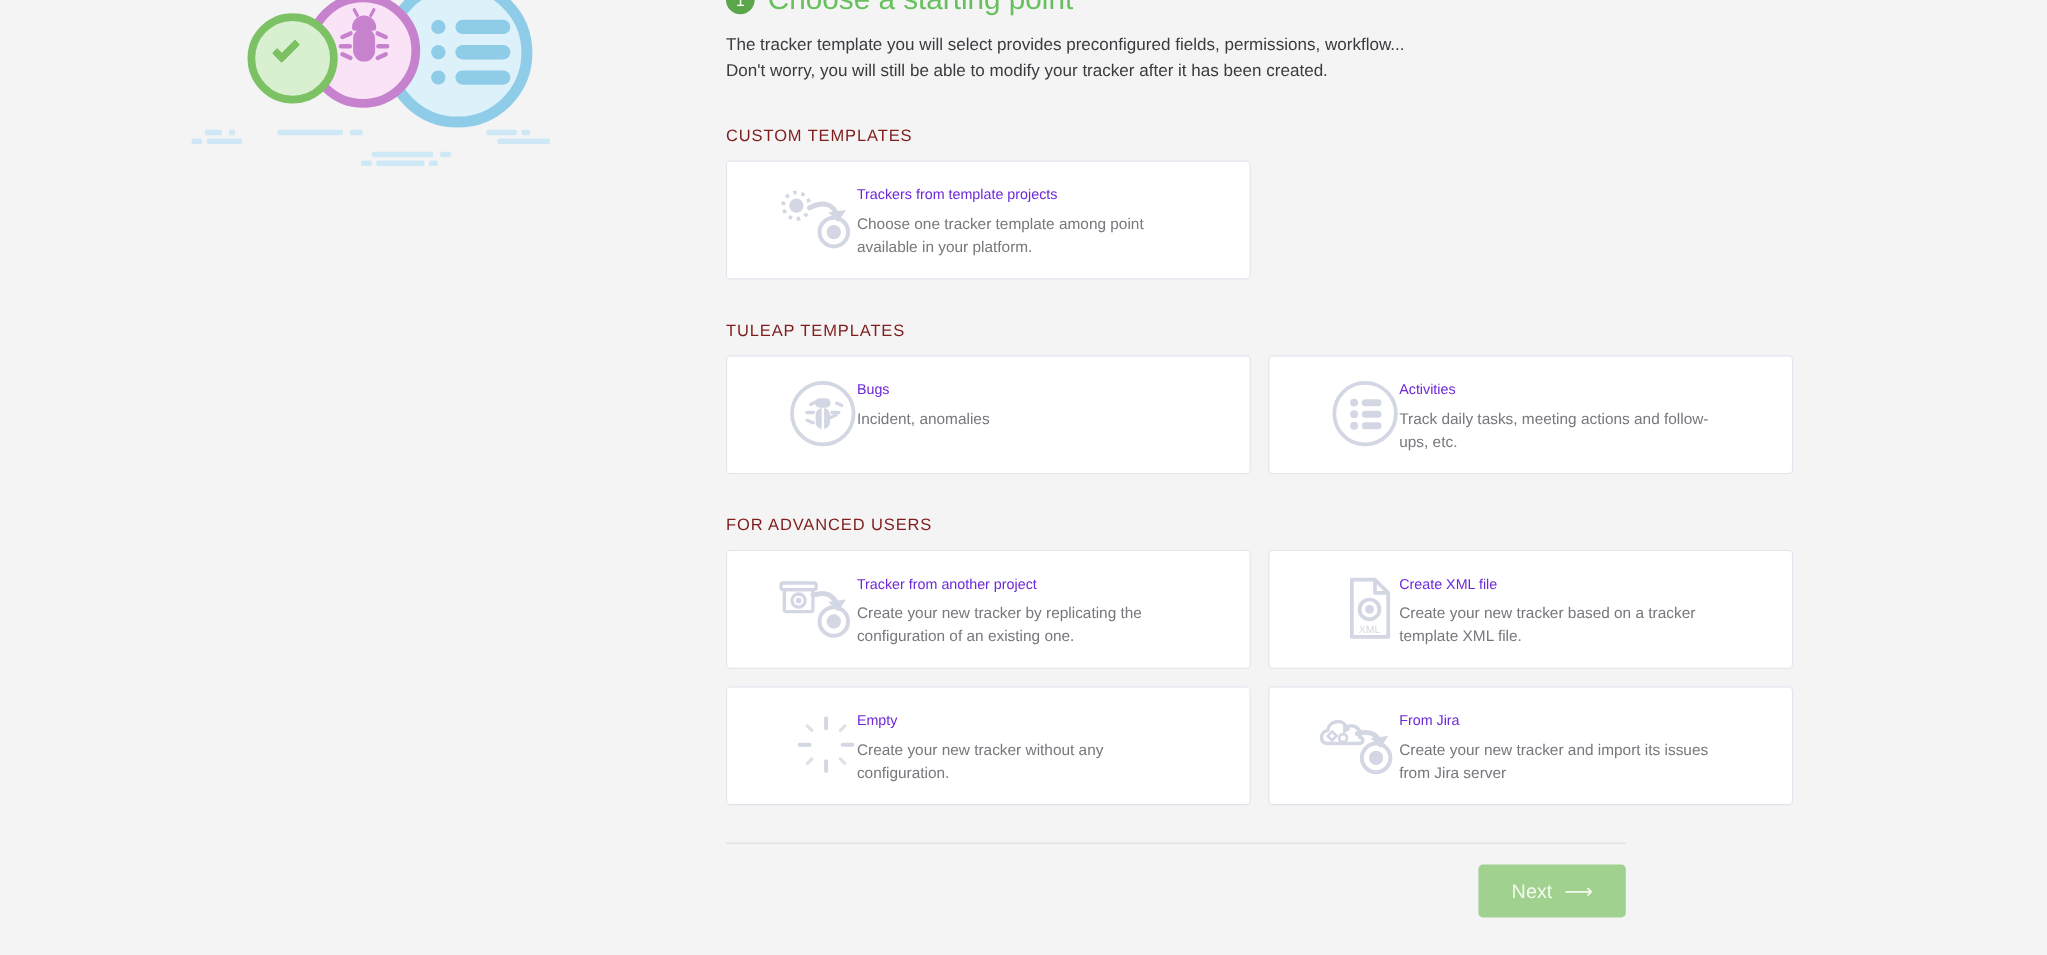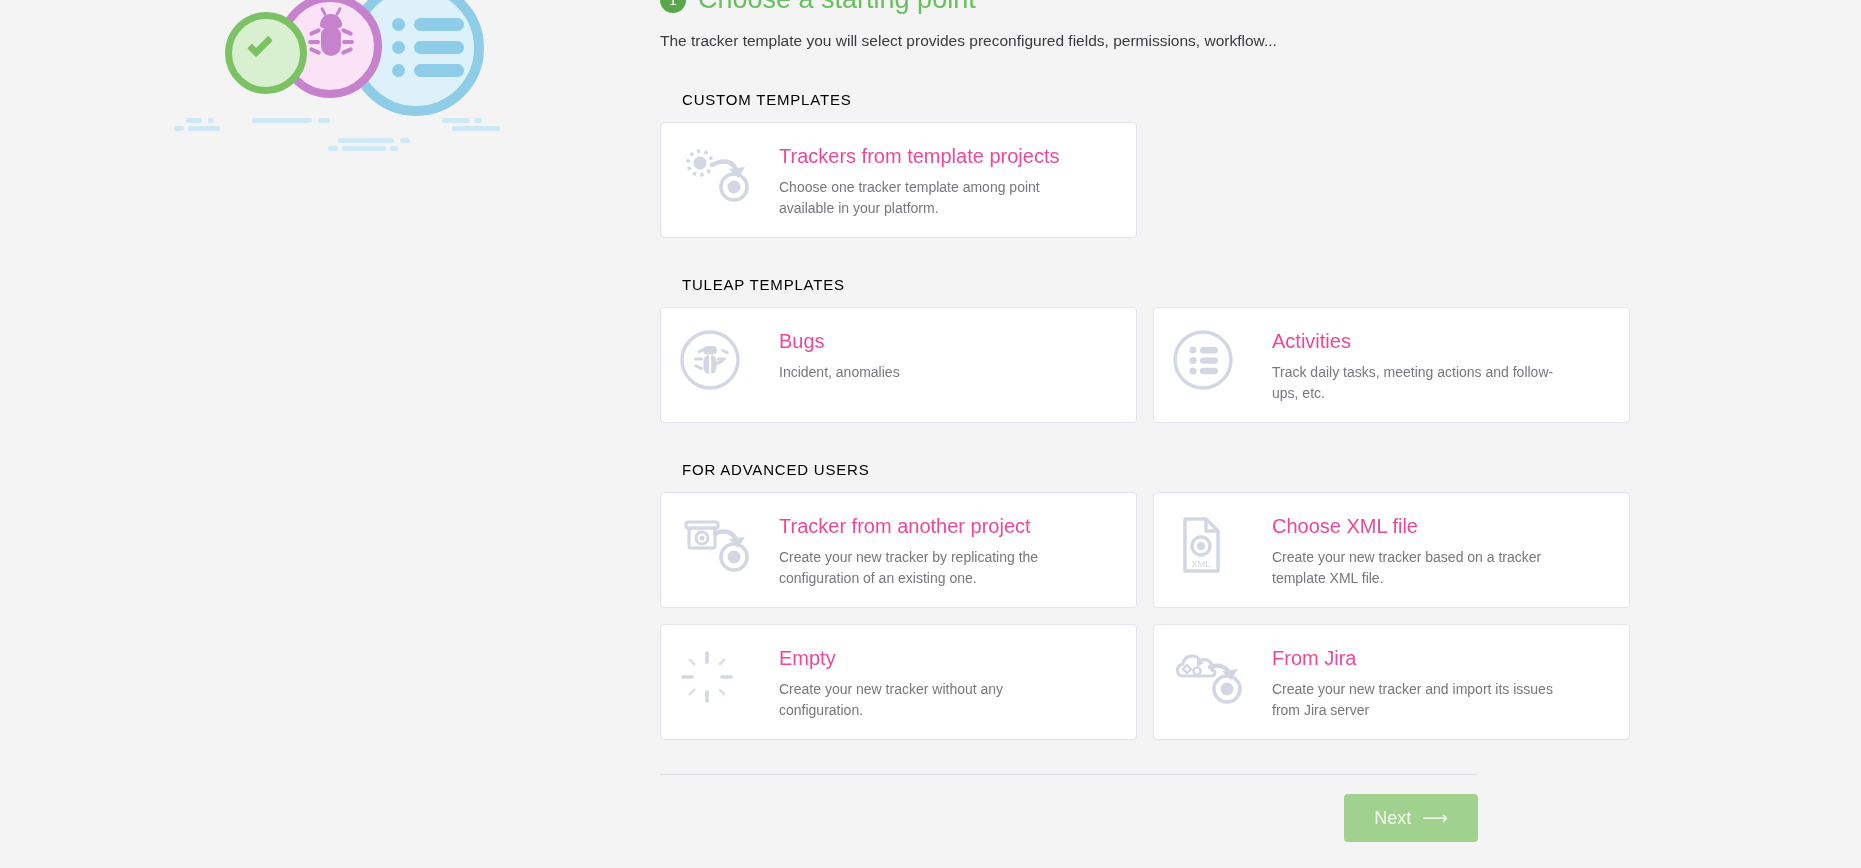--- a/index.html
+++ b/index.html
@@ -47,32 +47,32 @@
   .step-badge {
     width: 26px; height: 26px; border-radius: 50%; background: #5ba64b;
     color: #fff; font-size: 14px; display: flex; align-items: center;
     justify-content: center; flex: 0 0 auto;
   }
   .step-title { font-size: 27px; color: #67c05d; font-weight: 400; }
   .intro { margin-top: 14px; font-size: 15.5px; color: #3b3b3f; line-height: 24px; }
 
   .section-label {
     margin-top: 38px; font-size: 15px; letter-spacing: .8px;
-    color: #000000; text-transform: uppercase; margin-left: 22px;
+    color: #7f1d1d; text-transform: uppercase;
   }
   .grid { display: flex; flex-wrap: wrap; gap: 16px; margin-top: 14px; }
   .card {
     width: 477px; min-height: 105px; background: #fff;
     border: 1px solid #e2e4ed; border-radius: 4px;
     display: flex; align-items: flex-start; padding: 18px 20px 18px 18px;
   }
   .card.single { width: 477px; }
-  .card-icon { flex: 0 0 100px; height: 68px; display: flex; align-items: center; justify-content: flex-start; color: #d3d6e3; }
+  .card-icon { flex: 0 0 100px; height: 68px; display: flex; align-items: center; justify-content: flex-end; color: #d3d6e3; }
   .card-body { padding-top: 4px; }
-  .card-title { font-size: 20px; color: #ec4899; margin-bottom: 9px; }
+  .card-title { font-size: 13px; color: #6d28d9; margin-bottom: 9px; }
   .card-desc { font-size: 14px; color: #77777d; line-height: 21px; max-width: 300px; }
   .card-desc.wide { max-width: 290px; }
 
   .divider { margin-top: 34px; height: 1px; background: #dcdce4; width: 818px; }
   .footer { width: 818px; display: flex; justify-content: flex-end; margin-top: 19px; }
   .next-btn {
     background: #a1d18f; color: #f2faee; border: none; border-radius: 4px;
     font-size: 18px; padding: 13px 30px; display: flex; align-items: center;
     gap: 11px; font-family: "Liberation Sans", sans-serif; cursor: default;
   }
@@ -131,20 +131,21 @@
 
   <div class="main">
 
     <div class="step-head">
       <div class="step-badge">1</div>
       <div class="step-title">Choose a starting point</div>
     </div>
 
     <div class="intro">
       <div>The tracker template you will select provides preconfigured fields, permissions, workflow...</div>
+      <div>Don't worry, you will still be able to modify your tracker after it has been created.</div>
     </div>
 
     <div class="section-label">CUSTOM TEMPLATES</div>
     <div class="grid">
       <div class="card single">
         <div class="card-icon">
           <svg width="76" height="62" viewBox="0 0 76 62" fill="none">
             <circle cx="21" cy="19" r="12" stroke="#d3d6e3" stroke-width="3.4" stroke-dasharray="3.2 4.4"></circle>
             <circle cx="21" cy="19" r="6.5" fill="#d3d6e3"></circle>
             <path d="M33 21 C46 14 55 18 58 28" stroke="#d3d6e3" stroke-width="4.5" fill="none" stroke-linecap="round"></path>
@@ -229,21 +230,21 @@
         <div class="card-icon">
           <svg width="56" height="64" viewBox="0 0 56 64" fill="none">
             <path d="M13 6 H34 L46 18 V58 H13 Z" stroke="#d3d6e3" stroke-width="3.4" fill="none" stroke-linejoin="round"></path>
             <path d="M34 6 V18 H46" stroke="#d3d6e3" stroke-width="3.4" fill="none" stroke-linejoin="round"></path>
             <circle cx="29" cy="33" r="9" stroke="#d3d6e3" stroke-width="3.4"></circle>
             <circle cx="29" cy="33" r="4" fill="#d3d6e3"></circle>
             <text x="29" y="54" font-family="'Liberation Sans',sans-serif" font-size="9.5" fill="#d3d6e3" text-anchor="middle">XML</text>
           </svg>
         </div>
         <div class="card-body">
-          <div class="card-title">Choose XML file</div>
+          <div class="card-title">Create XML file</div>
           <div class="card-desc wide">Create your new tracker based on a tracker template XML file.</div>
         </div>
       </div>
 
       <div class="card">
         <div class="card-icon">
           <svg width="56" height="56" viewBox="0 0 56 56" fill="none">
             <g stroke="#d3d6e3" stroke-linecap="round">
               <line x1="28" y1="4" x2="28" y2="13" stroke-width="3.6"></line>
               <line x1="28" y1="43" x2="28" y2="52" stroke-width="3.6"></line>

